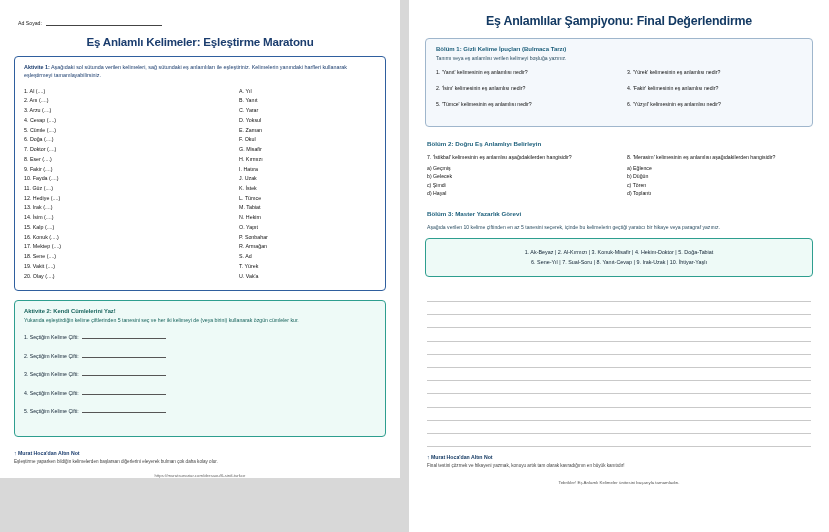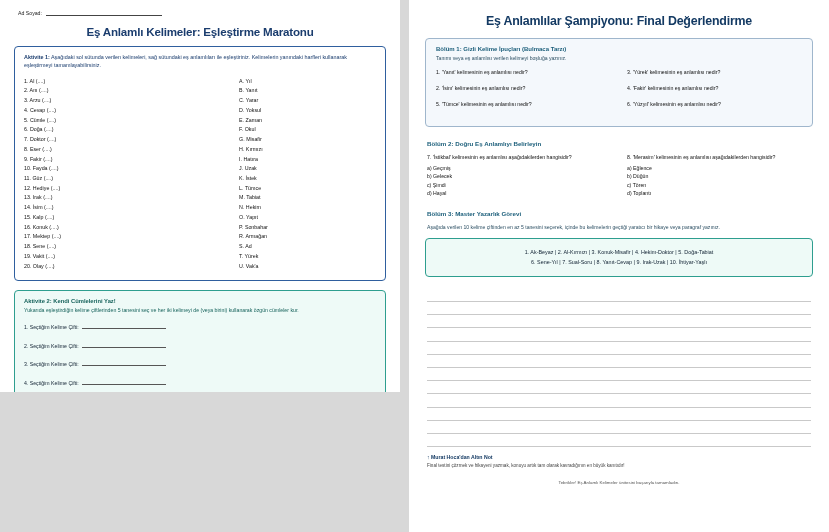--- a/index.html
+++ b/index.html
@@ -10,22 +10,22 @@
     font-family: "Liberation Sans", sans-serif;
     overflow: hidden;
   }
   .sheet {
     position: absolute;
     background: #ffffff;
     overflow: hidden;
   }
   
   #page-left {
-    left: 0; top: 0; width: 400px; height: 392px;
-    padding: 8px 14px 0 14px;
+    left: 0; top: 0; width: 400px; height: 478px;
+    padding: 18px 14px 0 14px;
   }
   .namerow {
     font-size: 5.2px;
     color: #222;
     margin: 2px 0 0 4px;
     display: flex;
     align-items: flex-end;
     gap: 4px;
   }
   .nameline {

